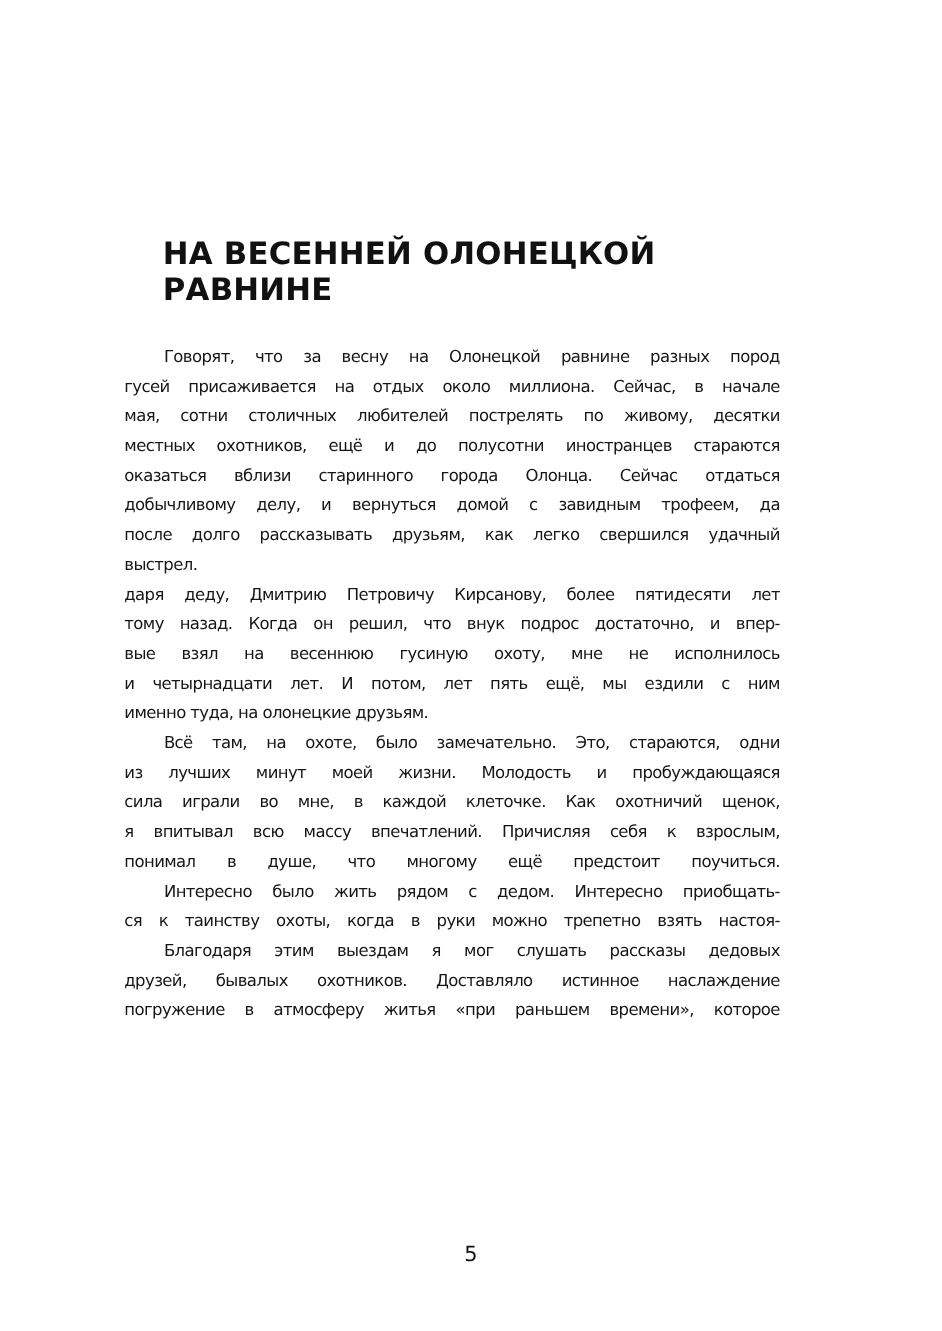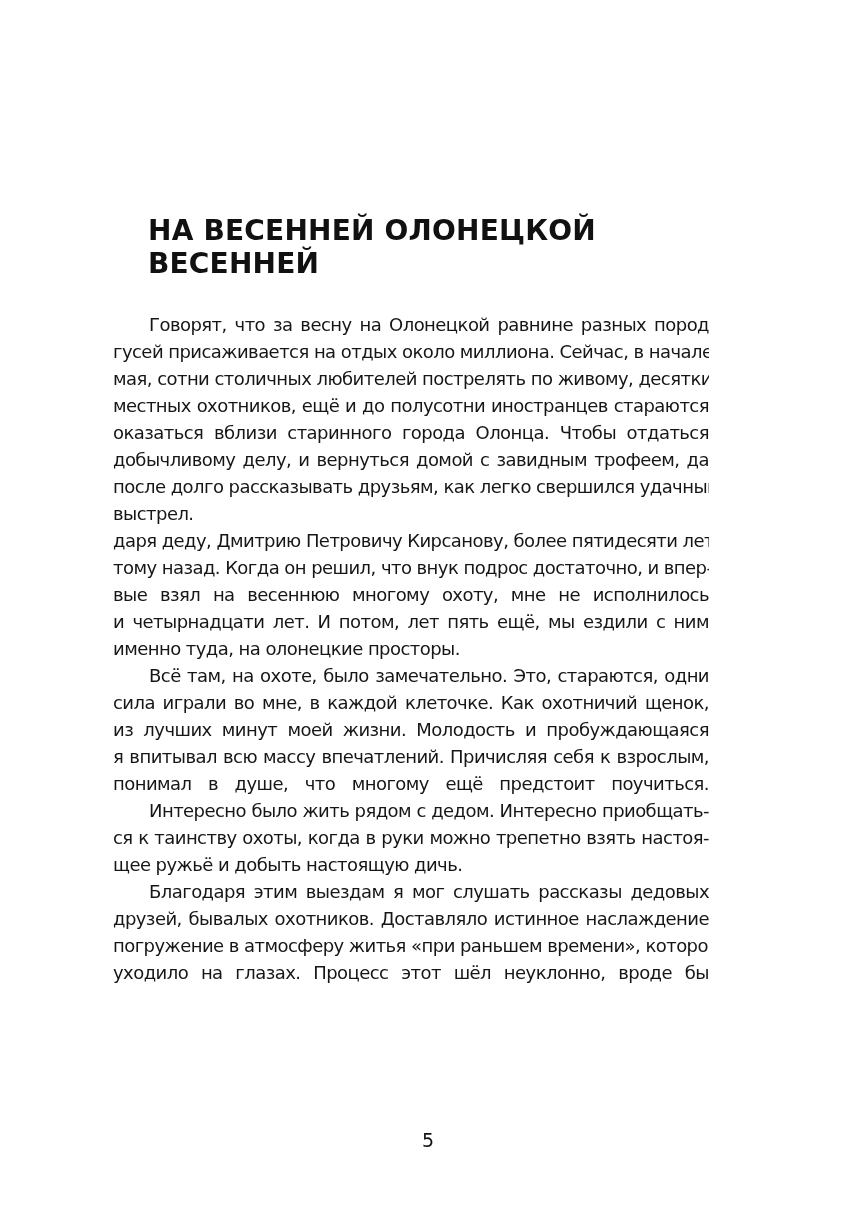--- a/index.html
+++ b/index.html
@@ -39,21 +39,21 @@
     .body {
       position: absolute;
       left: 113px;
       top: 283px;
       width: 596px;
     }
     .line {
       display: block;
       height: 27px;
       line-height: 27px;
-      font-size: 18px;
+      font-size: 15px;
       white-space: nowrap;
       text-align: justify;
       text-align-last: justify;
       letter-spacing: -0.55px;
       word-spacing: 0px;
       overflow: hidden;
     }
     .line.first { text-indent: 36px; }
     .line.last { text-align-last: left; }
     .page-number {
@@ -66,60 +66,58 @@
       line-height: 24px;
       color: #111111;
     }
   </style>
 </head>
 <body>
 
 <div class="page">
   <h1 class="title">
     <span class="tline">НА ВЕСЕННЕЙ ОЛОНЕЦКОЙ</span>
-    <span class="tline">ВЕСЕННЕЙ</span>
+    <span class="tline">РАВНИНЕ</span>
   </h1>
 
   <div class="body">
 
     <div>
       <span class="line first">Говорят, что за весну на Олонецкой равнине разных пород</span>
       <span class="line">гусей присаживается на отдых около миллиона. Сейчас, в начале</span>
       <span class="line">мая, сотни столичных любителей пострелять по живому, десятки</span>
       <span class="line">местных охотников, ещё и до полусотни иностранцев стараются</span>
-      <span class="line">оказаться вблизи старинного города Олонца. Чтобы отдаться</span>
+      <span class="line">оказаться вблизи старинного города Олонца. Сейчас отдаться</span>
       <span class="line">добычливому делу, и вернуться домой с завидным трофеем, да</span>
       <span class="line">после долго рассказывать друзьям, как легко свершился удачный</span>
       <span class="line last">выстрел.</span>
     </div>
 
     <div>
       <span class="line">даря деду, Дмитрию Петровичу Кирсанову, более пятидесяти лет</span>
       <span class="line">тому назад. Когда он решил, что внук подрос достаточно, и впер-</span>
-      <span class="line">вые взял на весеннюю многому охоту, мне не исполнилось</span>
+      <span class="line">вые взял на весеннюю гусиную охоту, мне не исполнилось</span>
       <span class="line">и четырнадцати лет. И потом, лет пять ещё, мы ездили с ним</span>
-      <span class="line last">именно туда, на олонецкие просторы.</span>
+      <span class="line last">именно туда, на олонецкие друзьям.</span>
     </div>
 
     <div>
       <span class="line first">Всё там, на охоте, было замечательно. Это, стараются, одни</span>
+      <span class="line">из лучших минут моей жизни. Молодость и пробуждающаяся</span>
       <span class="line">сила играли во мне, в каждой клеточке. Как охотничий щенок,</span>
-      <span class="line">из лучших минут моей жизни. Молодость и пробуждающаяся</span>
       <span class="line">я впитывал всю массу впечатлений. Причисляя себя к взрослым,</span>
       <span class="line">понимал в душе, что многому ещё предстоит поучиться.</span>
     </div>
 
     <div>
       <span class="line first">Интересно было жить рядом с дедом. Интересно приобщать-</span>
       <span class="line">ся к таинству охоты, когда в руки можно трепетно взять настоя-</span>
-      <span class="line last">щее ружьё и добыть настоящую дичь.</span>
     </div>
 
     <div>
       <span class="line first">Благодаря этим выездам я мог слушать рассказы дедовых</span>
       <span class="line">друзей, бывалых охотников. Доставляло истинное наслаждение</span>
       <span class="line">погружение в атмосферу житья «при раньшем времени», которое</span>
-      <span class="line">уходило на глазах. Процесс этот шёл неуклонно, вроде бы</span>
     </div>
   </div>
 
   <div class="page-number">5</div>
 </div>
 
 </body></html>

